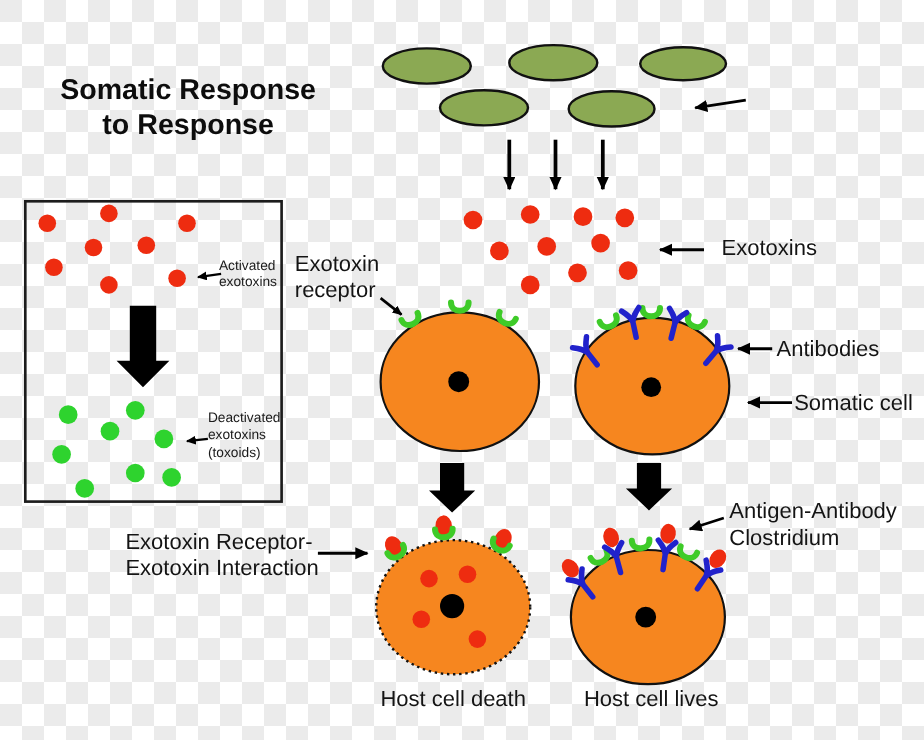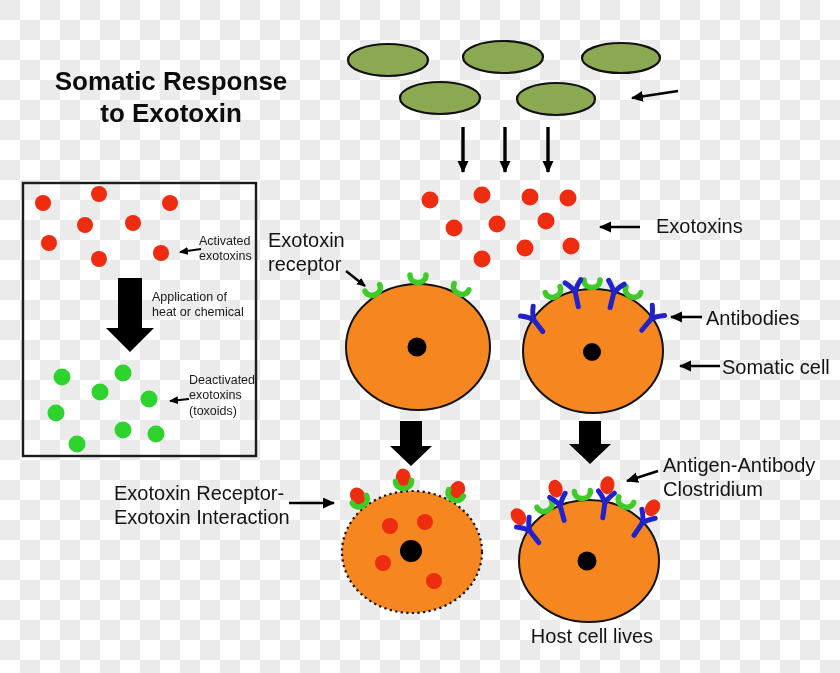--- a/index.html
+++ b/index.html
@@ -173,21 +173,21 @@
       <use href="#icon-abx" xlink:href="#icon-abx" transform="translate(529,530) rotate(-38)"></use>
       <use href="#icon-abx" xlink:href="#icon-abx" transform="translate(560,505) rotate(-15)"></use>
       <use href="#icon-abx" xlink:href="#icon-abx" transform="translate(605,502) rotate(8)"></use>
       <use href="#icon-abx" xlink:href="#icon-abx" transform="translate(643,522) rotate(34)"></use>
     </g>
     <path d="M658,471 L627,481" stroke="#000" stroke-width="2.4" fill="none" marker-end="url(#mA)"></path>
   </svg>
 
   <div class="ttl">
     <span class="blk">Somatic Response</span>
-    <span class="blk">to Exotoxin</span>
+    <span class="blk">to Response</span>
   </div>
 
   <div class="lbl" style="left:684px;top:82px;width:150px">
   </div>
 
   <div class="lbl" style="left:656px;top:214px">Exotoxins</div>
 
   <div class="lbl" style="left:268px;top:228px;width:92px">Exotoxin receptor</div>
 
   <div class="lbl" style="left:706px;top:306px">Antibodies</div>
@@ -197,22 +197,22 @@
   <div class="lbl" style="left:114px;top:481px;width:190px">
     <span class="blk">Exotoxin Receptor-</span>
     <span class="blk">Exotoxin Interaction</span>
   </div>
 
   <div class="lbl" style="left:663px;top:453px;width:165px">
     <span class="blk">Antigen-Antibody</span>
     <span class="blk">Clostridium</span>
   </div>
 
+  <div class="lbl ctr" style="left:332px;top:624px;width:160px">Host cell death</div>
 
   <div class="lbl ctr" style="left:512px;top:624px;width:160px">Host cell lives</div>
 
   <div class="lbl-sm" style="left:199px;top:234px;width:62px">Activated exotoxins</div>
 
-  <div class="lbl-sm" style="left:152px;top:290px;width:102px">Application of heat or chemical</div>
 
   <div class="lbl-sm" style="left:189px;top:373px;width:72px">Deactivated exotoxins (toxoids)</div>
 
 </div>
 
 </body></html>

